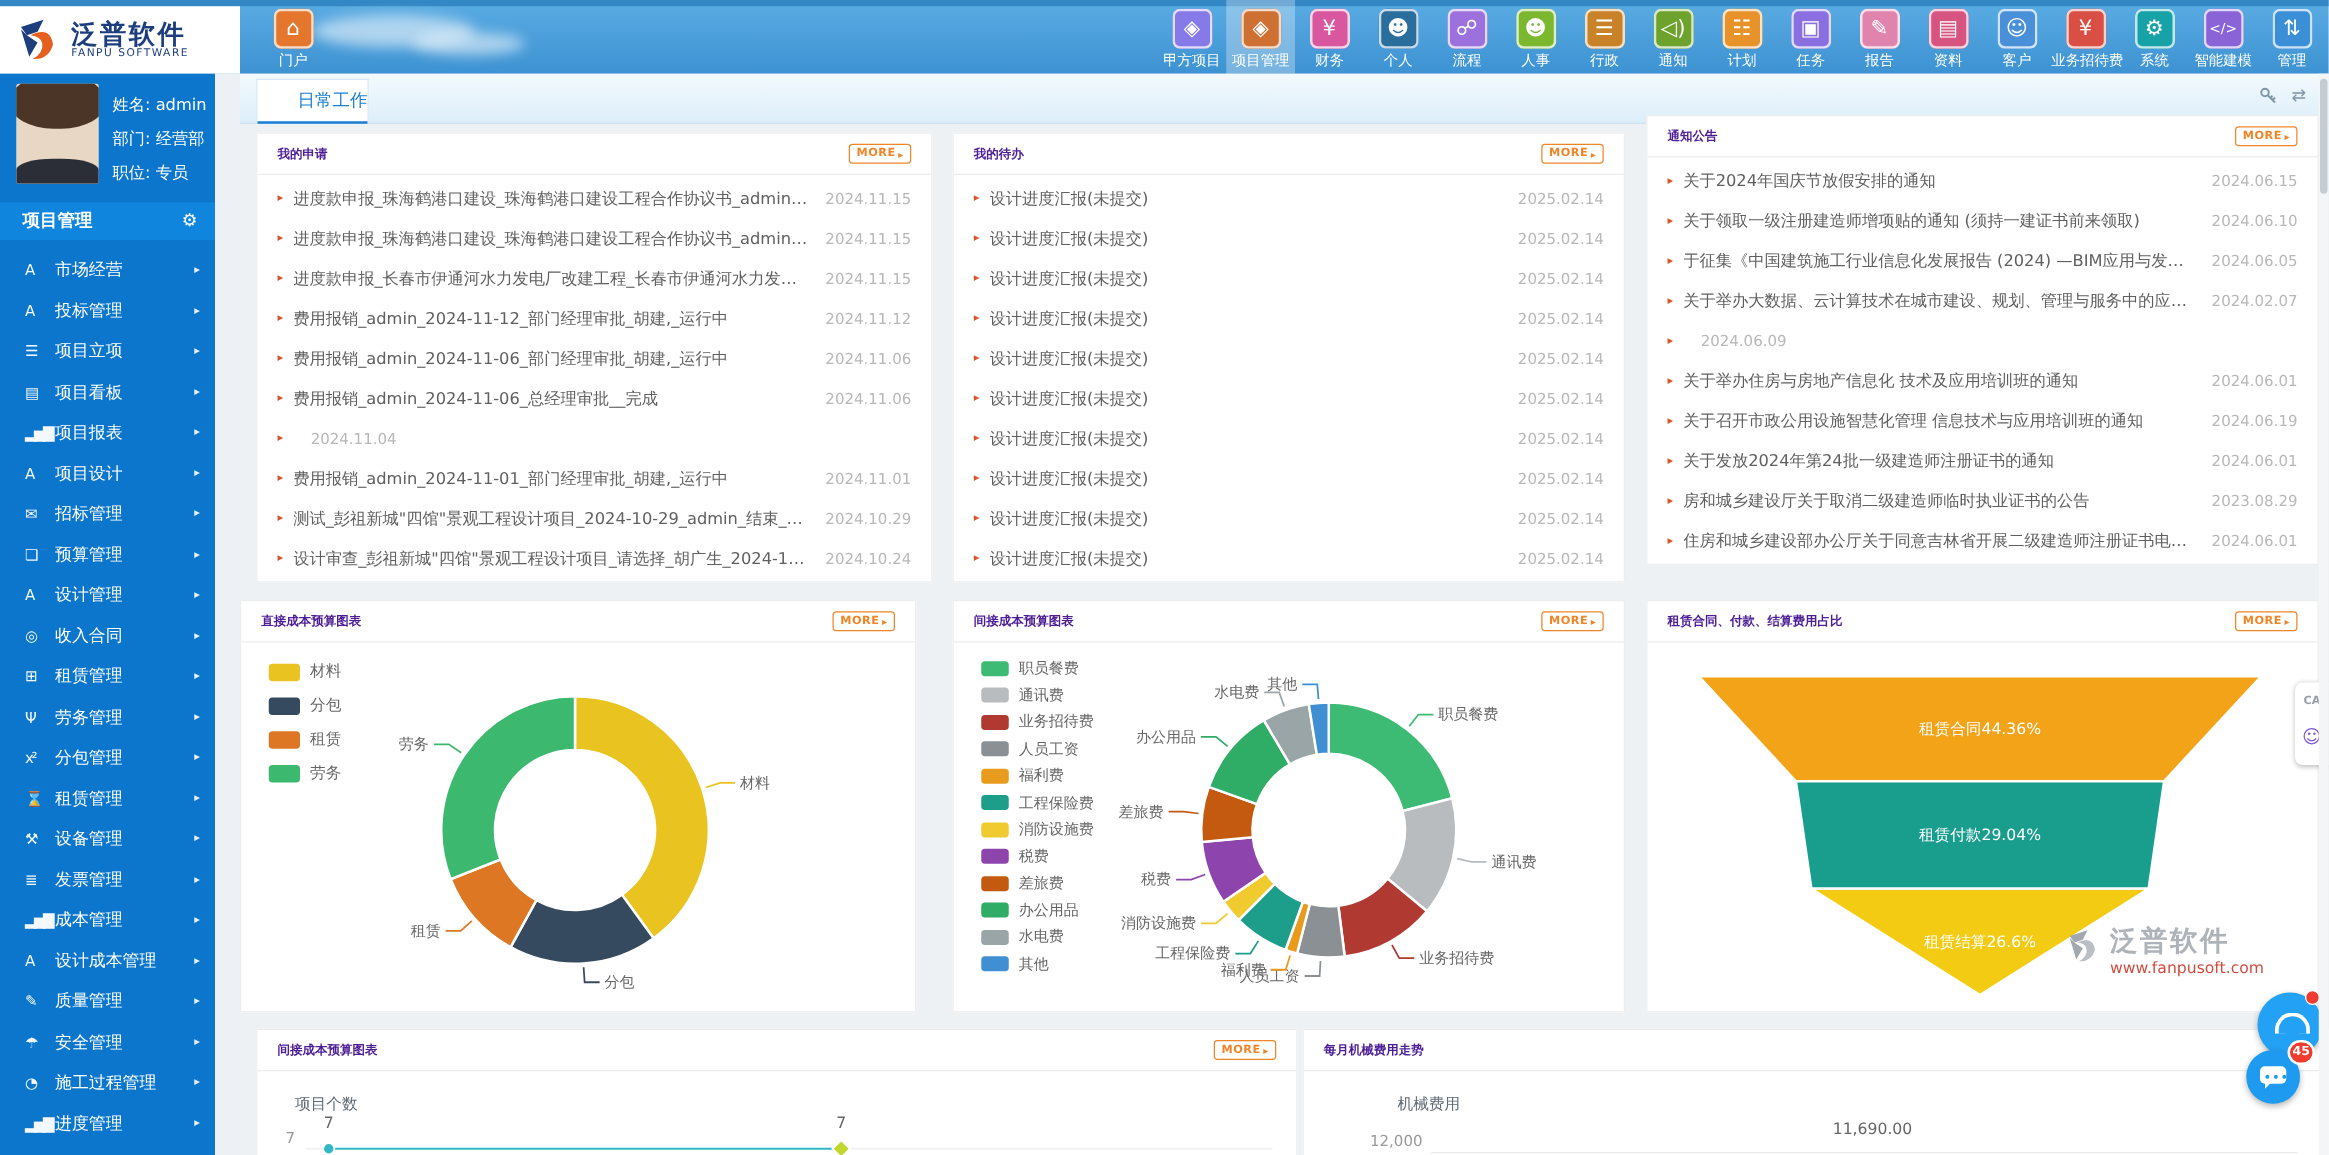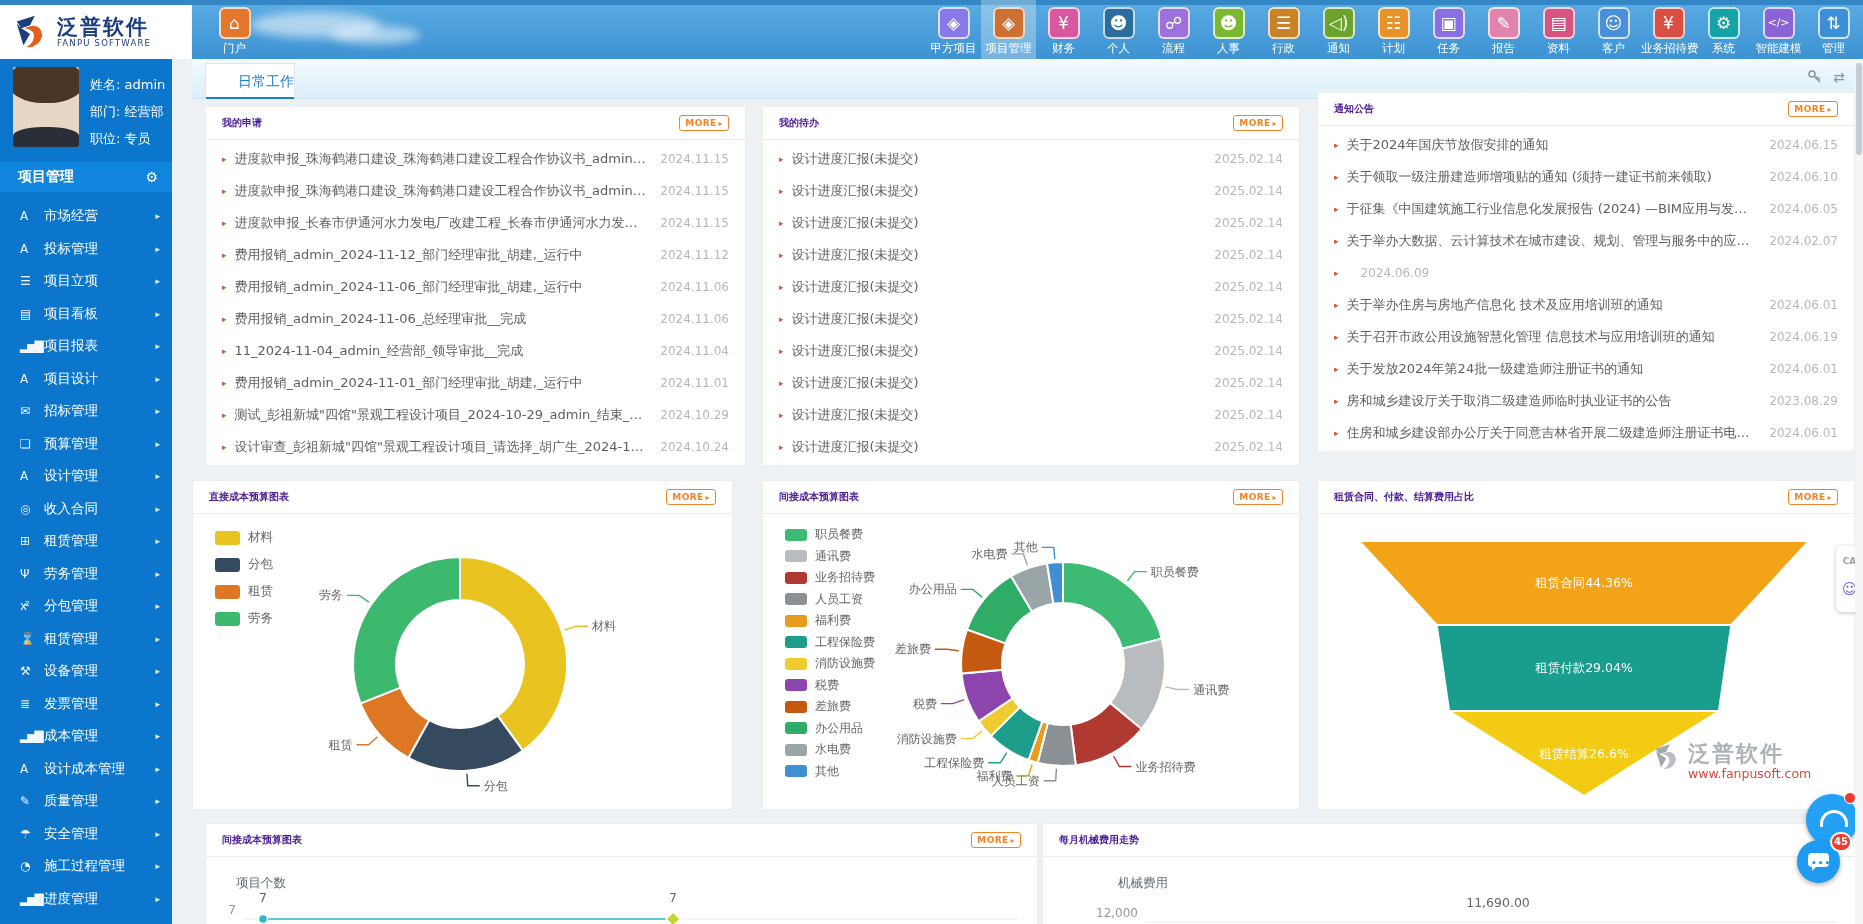--- a/index.html
+++ b/index.html
@@ -346,21 +346,20 @@
             <span class="txt">费用报销_admin_2024-11-06_部门经理审批_胡建,_运行中</span>
             <span class="dt">2024.11.06</span>
           </div>
           <div class="lrow">
             <span class="blt">▸</span>
             <span class="txt">费用报销_admin_2024-11-06_总经理审批__完成</span>
             <span class="dt">2024.11.06</span>
           </div>
           <div class="lrow">
             <span class="blt">▸</span>
-            <span class="txt">11_2024-11-04_admin_经营部_领导审批__完成</span>
             <span class="dt">2024.11.04</span>
           </div>
           <div class="lrow">
             <span class="blt">▸</span>
             <span class="txt">费用报销_admin_2024-11-01_部门经理审批_胡建,_运行中</span>
             <span class="dt">2024.11.01</span>
           </div>
           <div class="lrow">
             <span class="blt">▸</span>
             <span class="txt">测试_彭祖新城"四馆"景观工程设计项目_2024-10-29_admin_结束__完成</span>

